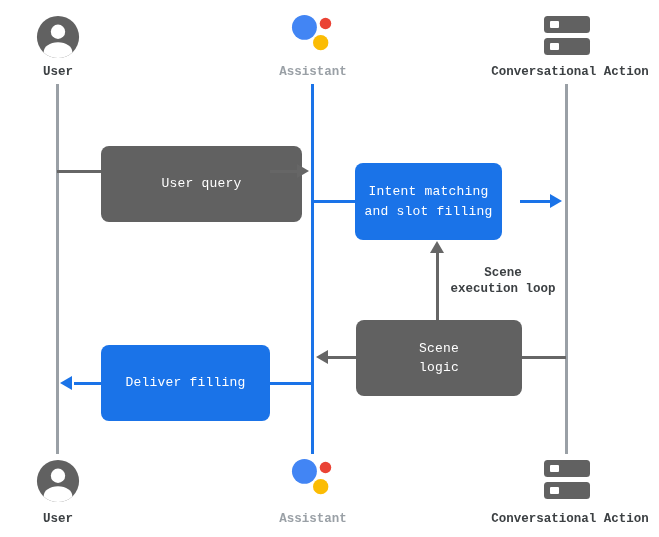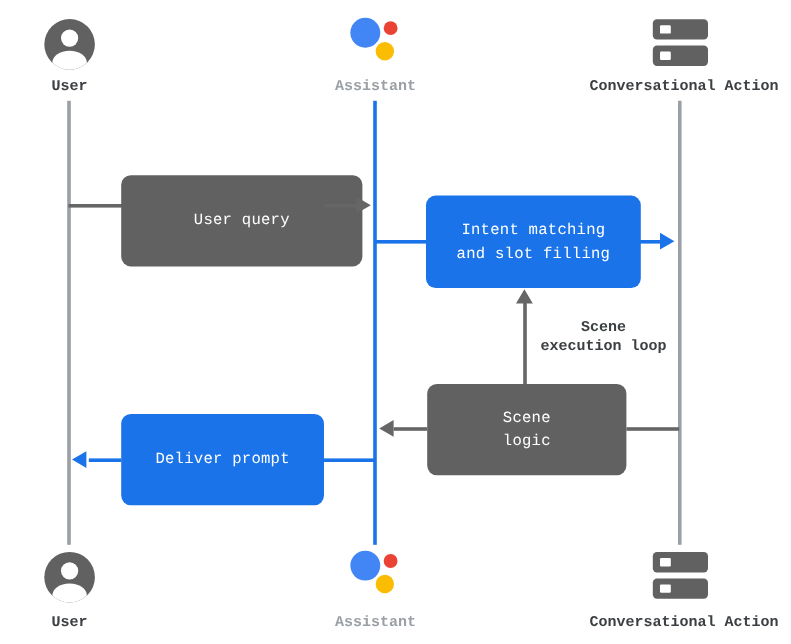--- a/index.html
+++ b/index.html
@@ -104,38 +104,38 @@
   <div class="lifeline gray" style="left:56px; top:84px; height:370px;"></div>
   <div class="lifeline blue" style="left:311px; top:84px; height:370px;"></div>
   <div class="lifeline gray" style="left:565px; top:84px; height:370px;"></div>
 
   <div class="hline gray" style="left:57px; top:170px; width:45px;"></div>
   <div class="node gray" style="left:101px; top:146px; width:201px; height:76px;">User query</div>
   <div class="hline gray" style="left:270px; top:170px; width:28px;"></div>
   <div class="arr right" style="left:297px; top:164px;"></div>
 
   <div class="hline blue" style="left:313px; top:200px; width:42px;"></div>
-  <div class="node blue" style="left:355px; top:163px; width:179px; height:77px;">Intent matching
+  <div class="node blue" style="left:355px; top:163px; width:147px; height:77px;">Intent matching
 and slot filling</div>
   <div class="hline blue" style="left:520px; top:200px; width:31px;"></div>
   <div class="arr right blue" style="left:550px; top:194px;"></div>
 
   <div class="vline gray" style="left:436px; top:251px; height:69px;"></div>
   <div class="arr up" style="left:430px; top:241px;"></div>
   <div class="annotation" style="left:448px; top:266px; width:110px;">Scene
 execution loop</div>
 
   <div class="hline gray" style="left:522px; top:356px; width:44px;"></div>
   <div class="node gray" style="left:356px; top:320px; width:166px; height:76px;">Scene
 logic</div>
   <div class="hline gray" style="left:328px; top:356px; width:28px;"></div>
   <div class="arr left" style="left:316px; top:350px;"></div>
 
   <div class="hline blue" style="left:270px; top:382px; width:43px;"></div>
-  <div class="node blue" style="left:101px; top:345px; width:169px; height:76px;">Deliver prompt</div>
+  <div class="node blue" style="left:101px; top:345px; width:169px; height:76px;">Deliver filling</div>
   <div class="hline blue" style="left:74px; top:382px; width:27px;"></div>
   <div class="arr left blue" style="left:60px; top:376px;"></div>
 
   <div class="icon" style="left:58px; top:458px;">
     <svg width="46" height="46" viewBox="0 0 48 48">
       <defs>
           <clipPath id="uc-bottom">
             <circle cx="24" cy="24" r="22"></circle>
           </clipPath>
         </defs>

